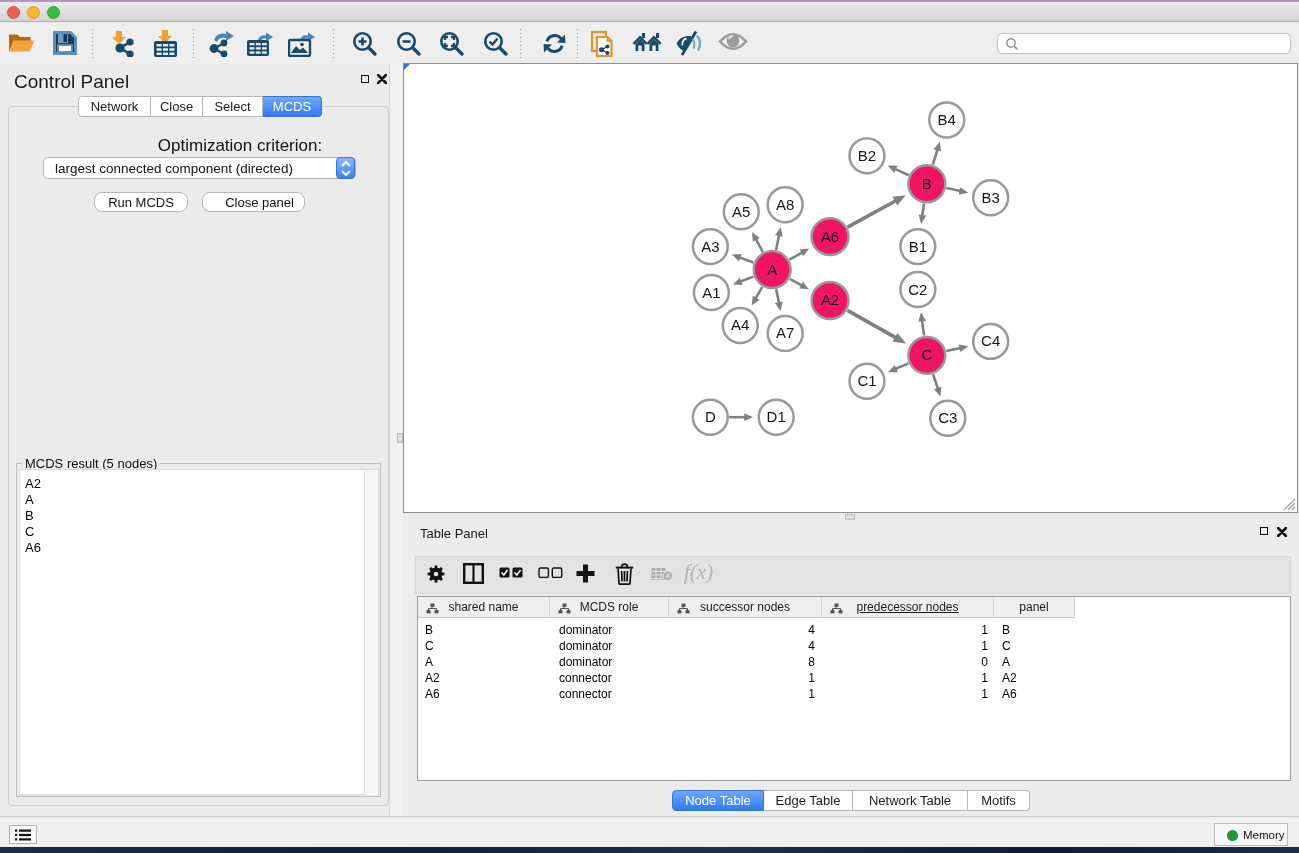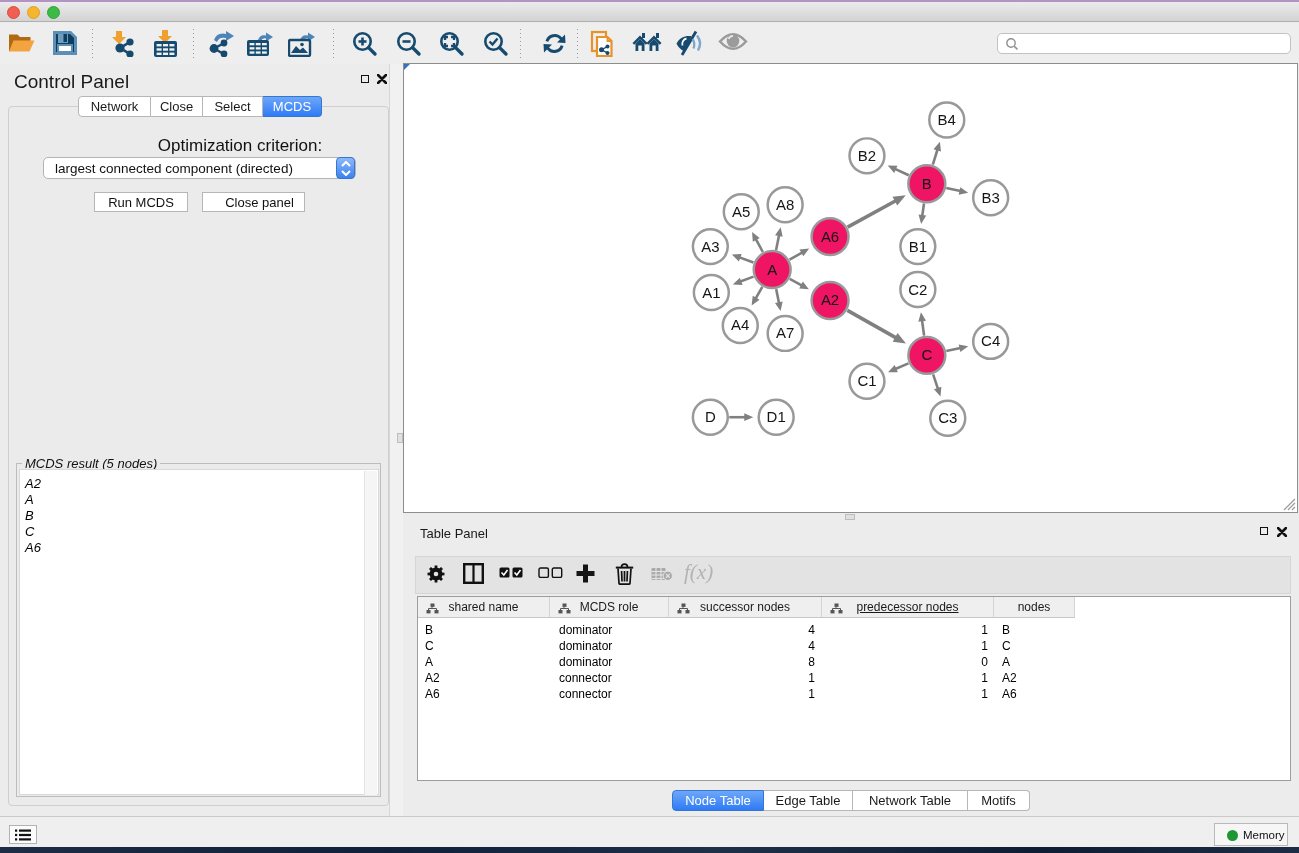--- a/index.html
+++ b/index.html
@@ -29,23 +29,23 @@
 .seg.last { border-radius:0 4px 4px 0; }
 .seg.sel { background:linear-gradient(#6ea7f8,#2e7bf6); color:#fff; border-color:#3576d2; }
 #tabpanel1 { left:8px; top:116px; width:381px; height:689px; background:#ebebeb;
   border:1px solid #cfcfcf; border-radius:4px; }
 #dropdown { left:43px; top:157px; width:313px; height:22px; background:#fff;
   border:1px solid #b4b4b4; border-radius:5px; }
 #dropdown .txt { position:absolute; left:11px; top:3px; font-size:13.5px; color:#111; }
 #dropdown .step { position:absolute; right:0px; top:-1px; width:19px; height:22px;
   background:linear-gradient(#8db9f9,#3b82f0); border-radius:4px; border:1px solid #3576d2; }
 .btn { position:absolute; height:20px; background:#ffffff; border:1px solid #b6b6b6;
-  border-radius:0; font-size:13px; color:#111; text-align:center; line-height:19px; }
-
-#fsresult { left:16px; top:463px; width:365px; height:334px; border:1px solid #bdbdbd;font-style:italic; }
+  border-radius:8px; font-size:13px; color:#111; text-align:center; line-height:19px; }
+
+#fsresult { left:16px; top:463px; width:365px; height:334px; border:1px solid #bdbdbd; }
 #fsresult .legend { position:absolute; left:5px; top:-8px; background:#ebebeb; padding:0 3px;
   font-size:13px; color:#111; }
 #mlist { position:absolute; left:2px; top:5px; width:360px; height:326px; background:#fff;
   border:1px solid #d9d9d9; }
 #mlist .sb { position:absolute; right:1px; top:1px; width:13px; height:324px; background:#f5f5f5; border-left:1px solid #e3e3e3;}
 #mlist .it { position:absolute; left:5px; font-size:13px; color:#000; }
 
 #netwin { left:403px; top:63px; width:895px; height:450px; background:#ffffff;
   border:1px solid #8d8d8d; }
 #nettitle { position:absolute; left:0; top:0; width:893px; height:22px;
@@ -402,21 +402,21 @@
   </g>
   <circle cx="16.8" cy="8.8" r="4.6" fill="#a9a9a9" stroke="#e3e3e3" stroke-width="1"></circle>
   <path d="M14.9,6.9 L18.7,10.7 M18.7,6.9 L14.9,10.7" stroke="#e3e3e3" stroke-width="1.3"></path>
 </svg>
 <div class="abs" style="left:684px;top:560px;width:40px;font-family:'Liberation Serif',serif;font-style:italic;font-size:21px;color:#b3b3b3;">f(x)</div>
 <div class="abs" id="ttable" style="left:417px;top:596px;width:874px;height:185px;background:#fff;border:1px solid #9d9d9d;"></div>
 <div class="th" style="left:418px;top:597px;width:132px;">shared name</div>
 <div class="th" style="left:550px;top:597px;width:119px;">MCDS role</div>
 <div class="th" style="left:669px;top:597px;width:153px;">successor nodes</div>
 <div class="th" style="left:822px;top:597px;width:172px;text-decoration:underline;">predecessor nodes</div>
-<div class="th" style="left:994px;top:597px;width:81px;">nodes</div>
+<div class="th" style="left:994px;top:597px;width:81px;">panel</div>
 <svg class="abs hdricon" style="left:426px;top:603px;" width="13" height="11" viewBox="0 0 13 11">
     <g fill="#555">
       <rect x="4.5" y="0.5" width="4" height="3.4"></rect>
       <rect x="0.5" y="7" width="4" height="3.4"></rect>
       <rect x="8.5" y="7" width="4" height="3.4"></rect>
       <path d="M6,4 L6,5.5 M2.5,7 L2.5,5.5 L10.5,5.5 L10.5,7" fill="none" stroke="#555" stroke-width="1"></path>
     </g>
   </svg>
 <svg class="abs hdricon" style="left:558px;top:603px;" width="13" height="11" viewBox="0 0 13 11">
     <g fill="#555">

